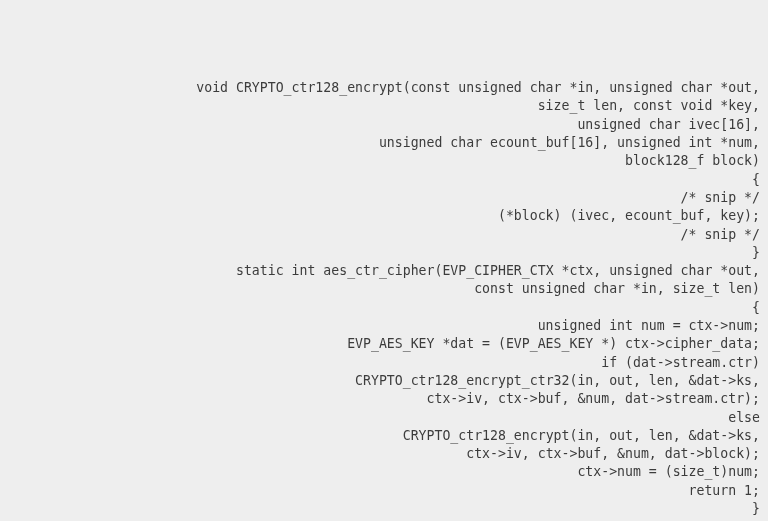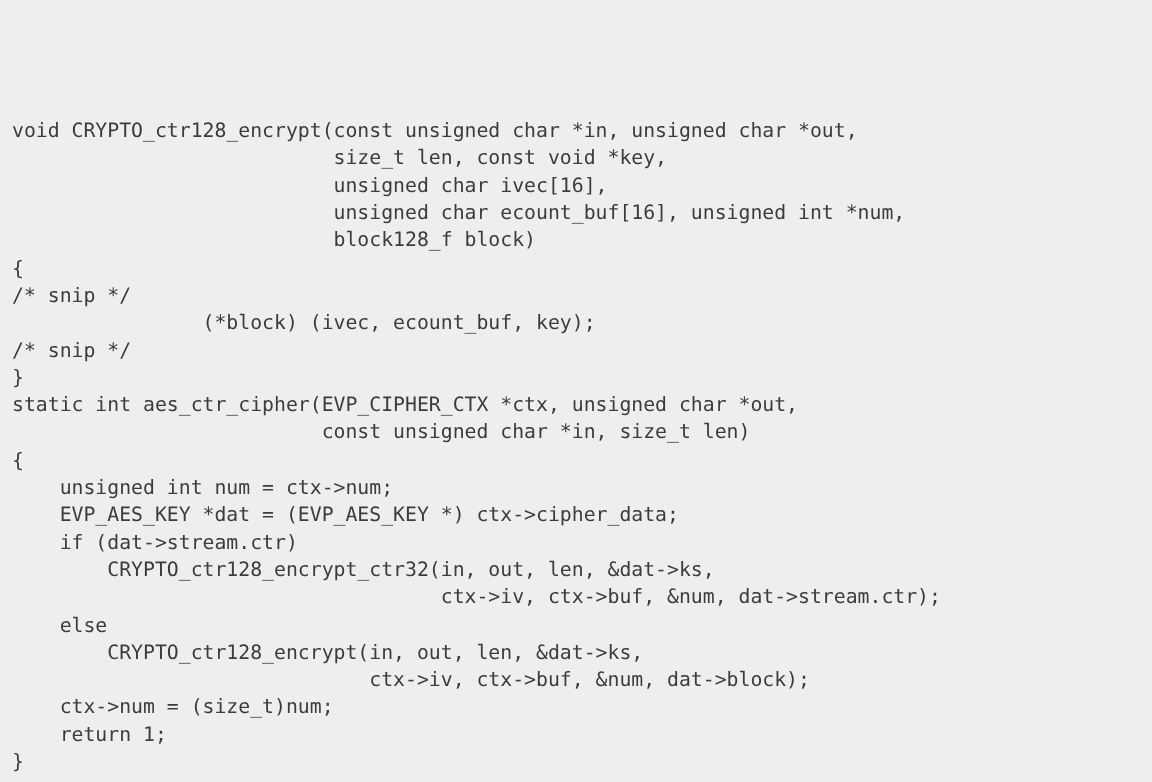--- a/index.html
+++ b/index.html
@@ -14,20 +14,21 @@
     font-family: "Consolas", "Menlo", "DejaVu Sans Mono", "Courier New", monospace;
     font-size: 13.2px;
     line-height: 18.3px;
     color: #3c3c3c;
     white-space: pre;
     padding: 6px 8px 8px 8px;
     box-sizing: border-box;
   }
   .code-line {
     display: block;
+    text-align: right;
   }
 </style>
 </head>
 <body>
 
 
 
 <div id="code-container"><span class="code-line">void CRYPTO_ctr128_encrypt(const unsigned char *in, unsigned char *out,</span><span class="code-line">                           size_t len, const void *key,</span><span class="code-line">                           unsigned char ivec[16],</span><span class="code-line">                           unsigned char ecount_buf[16], unsigned int *num,</span><span class="code-line">                           block128_f block)</span><span class="code-line">{</span><span class="code-line">/* snip */</span><span class="code-line">                (*block) (ivec, ecount_buf, key);</span><span class="code-line">/* snip */</span><span class="code-line">}</span><span class="code-line"></span><span class="code-line">static int aes_ctr_cipher(EVP_CIPHER_CTX *ctx, unsigned char *out,</span><span class="code-line">                          const unsigned char *in, size_t len)</span><span class="code-line">{</span><span class="code-line">    unsigned int num = ctx-&gt;num;</span><span class="code-line">    EVP_AES_KEY *dat = (EVP_AES_KEY *) ctx-&gt;cipher_data;</span><span class="code-line"></span><span class="code-line">    if (dat-&gt;stream.ctr)</span><span class="code-line">        CRYPTO_ctr128_encrypt_ctr32(in, out, len, &amp;dat-&gt;ks,</span><span class="code-line">                                    ctx-&gt;iv, ctx-&gt;buf, &amp;num, dat-&gt;stream.ctr);</span><span class="code-line">    else</span><span class="code-line">        CRYPTO_ctr128_encrypt(in, out, len, &amp;dat-&gt;ks,</span><span class="code-line">                              ctx-&gt;iv, ctx-&gt;buf, &amp;num, dat-&gt;block);</span><span class="code-line">    ctx-&gt;num = (size_t)num;</span><span class="code-line">    return 1;</span><span class="code-line">}</span></div>
 
 

